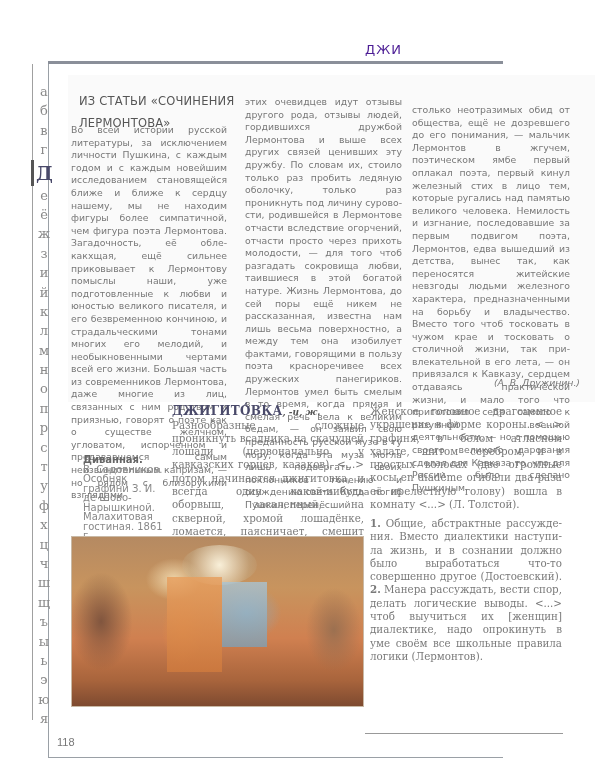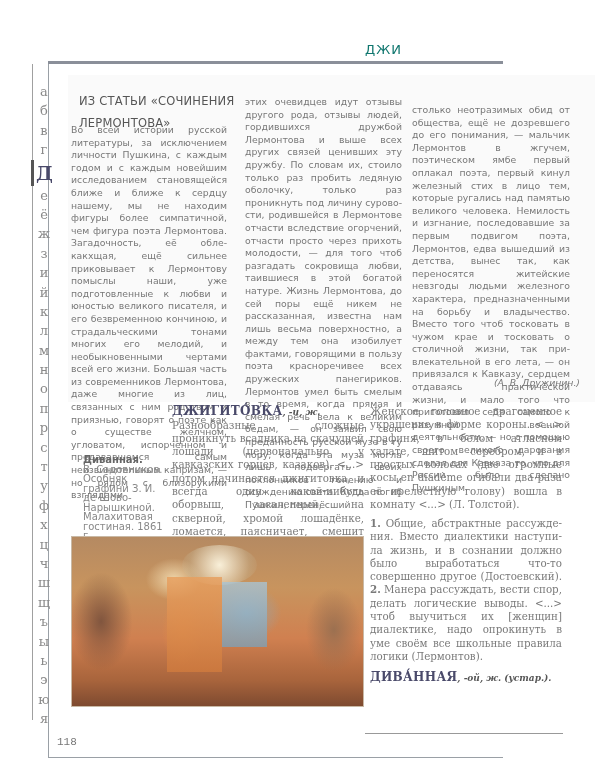--- a/index.html
+++ b/index.html
@@ -2,21 +2,21 @@
 <html><head>
 <meta charset="utf-8">
 <style>
   * { margin: 0; padding: 0; box-sizing: border-box; }
   html, body { width: 600px; height: 780px; background: #ffffff; overflow: hidden; }
   body { position: relative; font-family: "DejaVu Serif", serif; color: #6a6a6a; }
 
   .running-head {
     position: absolute; left: 365px; top: 42px; width: 50px;
     font-family: "DejaVu Sans", sans-serif; font-size: 13px; letter-spacing: 1px;
-    color: #0f766e;
+    color: #4c1d95;
   }
   .head-rule {
     position: absolute; left: 48px; top: 61px; width: 455px; height: 3px;
     background: #8a8f99;
   }
   .frame {
     position: absolute; left: 48px; top: 64px; width: 455px; height: 694px;
     border-left: 1px solid #9aa0a6; border-bottom: 1px solid #9aa0a6;
   }
 
@@ -101,21 +101,21 @@
   .painting .chandelier {
     position: absolute; left: 110px; top: 8px; width: 75px; height: 40px; border-radius: 50%;
     background: radial-gradient(circle, rgba(255,250,230,0.9), rgba(200,190,160,0.3) 70%, transparent);
   }
 
   .bottom-rule {
     position: absolute; left: 365px; top: 733px; width: 198px; height: 1px; background: #999;
   }
   .page-number {
     position: absolute; left: 57px; top: 736px;
-    font-family: Liberation Mono, monospace; font-size: 11px; color: #777;
+    font-family: Liberation Sans, sans-serif; font-size: 11px; color: #777;
   }
 </style>
 </head>
 <body>
 
 <div class="running-head">ДЖИ</div>
 <div class="head-rule"></div>
 <div class="frame"></div>
 
 <div class="alpha-rail"></div>
@@ -171,21 +171,20 @@
   <div class="def"><span>Женское головное драгоценное укра­шение в форме короны. </span><span class="cit">&lt;...&gt; графи­ня, в белом атласном халате, шитом серебром, и в простых волосах (две огромные косы en diadème огибали два раза её прелестную голову) вошла в комнату </span><span>&lt;...&gt; (Л. Толстой).</span></div>
 </div>
 
 <div class="entry e3">
   <div class="def">
     <b>1.</b><span> Общие, абстрактные рассужде­ния. </span><span class="cit">Вместо диалектики наступи­ла жизнь, и в сознании должно было выработаться что-то совершенно другое</span><span> (Достоевский). </span><b>2.</b><span> Манера рас­суждать, вести спор, делать логиче­ские выводы. </span><span class="cit">&lt;...&gt; чтоб выучиться их [женщин] диалектике, надо опроки­нуть в уме своём все школьные пра­вила логики</span><span> (Лермонтов).</span>
   </div>
 </div>
 
 <div class="entry e4">
-  <div class="e-head-line"><span class="hw">ДИВА́ННАЯ</span><span class="gram">, -ой, ж. (устар.).</span></div>
 </div>
 
 <div class="caption">
   <span class="cap-title">Диванная.</span>
   <span>В. Садовников. Особняк графини З. И. де Шово-Нарышкиной. Малахитовая гостиная. 1861 г.</span>
 </div>
 
 <div class="painting">
   <div class="chandelier"></div>
   <div class="door"></div>

